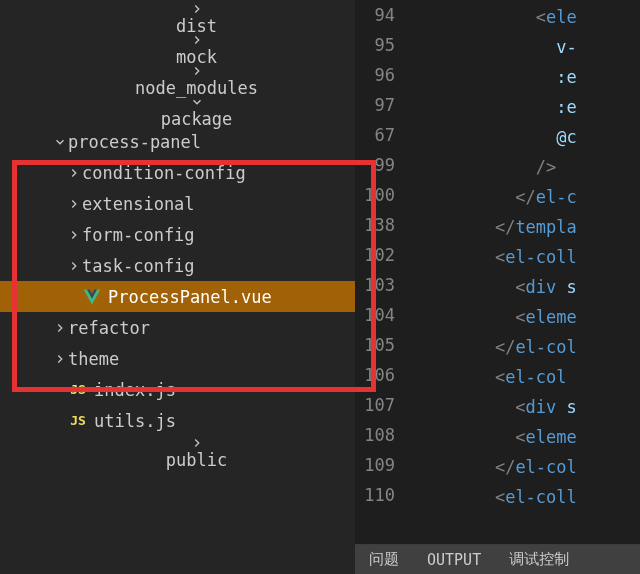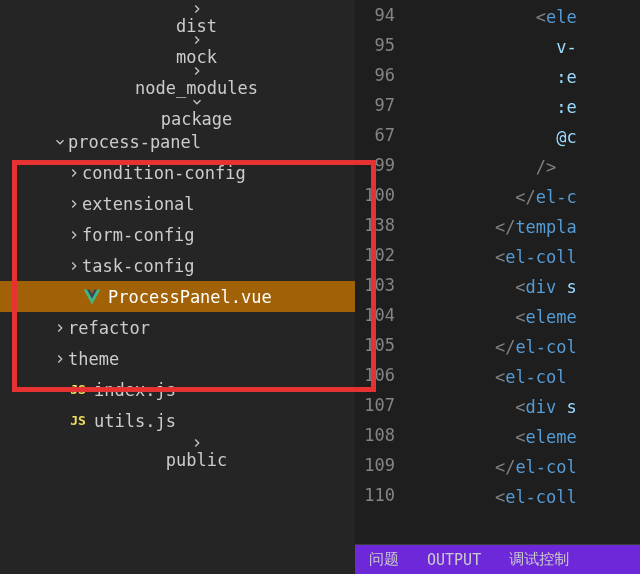--- a/index.html
+++ b/index.html
@@ -96,21 +96,21 @@
     .code div { height: 30px; }
     .bracket { color: #808080; }
     .tag { color: #569cd6; }
     .attr { color: #9cdcfe; }
     .statusbar {
       position: absolute;
       bottom: 0;
       left: 355px;
       right: 0;
       height: 30px;
-      background: #6d28d9;
+      background: #404040;
       border-top: 1px solid #3c3c3c;
       display: flex;
       align-items: center;
       color: #cccccc;
       font-size: 15px;
     }
     .status-tab {
       padding: 0 14px;
       height: 100%;
       display: flex;

